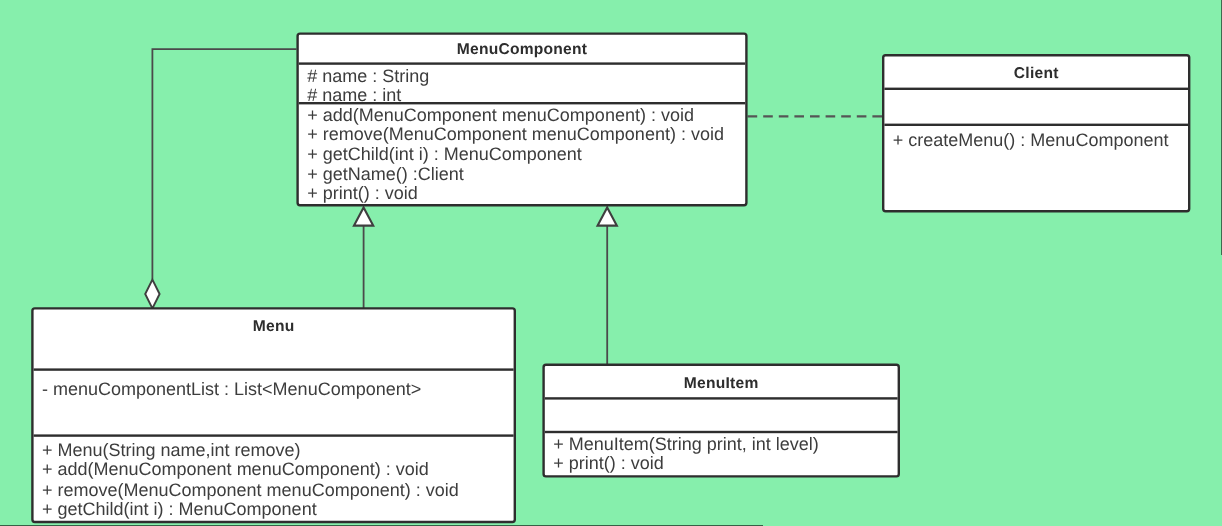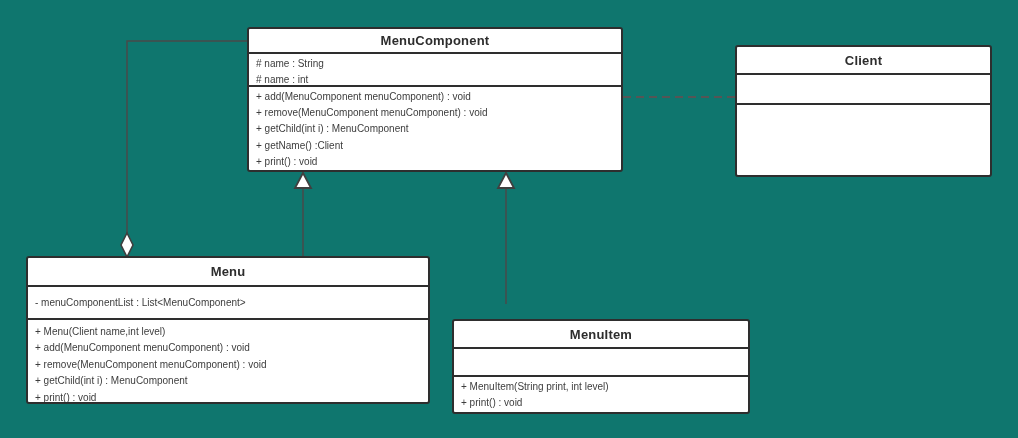--- a/index.html
+++ b/index.html
@@ -1,20 +1,20 @@
 <!DOCTYPE html>
 <html><head>
 <meta charset="utf-8">
 <style>
   html, body { margin: 0; padding: 0; background: #000; }
   .canvas {
     position: relative;
     width: 1018px;
     height: 438px;
-    background: #0f766e;
+    background: #86efac;
     font-family: "Liberation Sans", sans-serif;
     overflow: hidden;
   }
   svg.connector-layer {
     position: absolute;
     left: 0; top: 0;
     width: 1018px; height: 438px;
   }
   .uml-class {
     position: absolute;
@@ -32,47 +32,47 @@
     font-size: 13px;
     color: #2d2d2d;
     display: flex;
     align-items: center;
     justify-content: center;
     letter-spacing: 0.2px;
   }
   .uml-attrs, .uml-methods {
     box-sizing: border-box;
     border-top: 2px solid #2e2e2e;
-    font-size: 10px;
+    font-size: 15px;
     line-height: 16px;
     padding: 2px 4px 0 7px;
     overflow: hidden;
   }
   .row { white-space: nowrap; }
 
   
   #cls-menucomponent { left: 247px; top: 27px; width: 376px; height: 145px; }
   #cls-menucomponent .uml-title   { height: 23px; }
   #cls-menucomponent .uml-attrs   { height: 33px; padding-top: 2px; }
   #cls-menucomponent .uml-methods { flex: 1; padding-top: 2px; line-height: 16.2px; }
 
   
   #cls-client { left: 735px; top: 45px; width: 257px; height: 132px; }
   #cls-client .uml-title   { height: 26px; }
   #cls-client .uml-attrs   { height: 30px; }
   #cls-client .uml-methods { flex: 1; padding-top: 5px; line-height: 16.5px; }
 
   
-  #cls-menu { left: 26px; top: 256px; width: 404px; height: 148px; }
+  #cls-menu { left: 26px; top: 256px; width: 404px; height: 180px; gap: 22px; }
   #cls-menu .uml-title   { height: 27px; }
   #cls-menu .uml-attrs   { height: 33px; padding-top: 8px; }
   #cls-menu .uml-methods { flex: 1; padding-top: 4px; line-height: 16.4px; }
 
   
-  #cls-menuitem { left: 452px; top: 303px; width: 298px; height: 95px; margin-top: 16px; }
+  #cls-menuitem { left: 452px; top: 303px; width: 298px; height: 95px; }
   #cls-menuitem .uml-title   { height: 26px; }
   #cls-menuitem .uml-attrs   { height: 28px; }
   #cls-menuitem .uml-methods { flex: 1; padding-top: 2px; }
 </style>
 </head>
 <body>
 
 <div class="canvas">
 
   <svg class="connector-layer" viewBox="0 0 1018 438" xmlns="http://www.w3.org/2000/svg">
@@ -101,30 +101,31 @@
       <div class="row">+ getChild(int i) : MenuComponent</div>
       <div class="row">+ getName() :Client</div>
       <div class="row">+ print() : void</div>
     </div>
   </div>
 
   <div class="uml-class" id="cls-client">
     <div class="uml-title">Client</div>
     <div class="uml-attrs"></div>
     <div class="uml-methods">
+      <div class="row">+ createMenu() : MenuComponent</div>
     </div>
   </div>
 
   <div class="uml-class" id="cls-menu">
     <div class="uml-title">Menu</div>
     <div class="uml-attrs">
       <div class="row">- menuComponentList : List&lt;MenuComponent&gt;</div>
     </div>
     <div class="uml-methods">
-      <div class="row">+ Menu(Client name,int level)</div>
+      <div class="row">+ Menu(String name,int remove)</div>
       <div class="row">+ add(MenuComponent menuComponent) : void</div>
       <div class="row">+ remove(MenuComponent menuComponent) : void</div>
       <div class="row">+ getChild(int i) : MenuComponent</div>
       <div class="row">+ print() : void</div>
     </div>
   </div>
 
   <div class="uml-class" id="cls-menuitem">
     <div class="uml-title">MenuItem</div>
     <div class="uml-attrs"></div>

